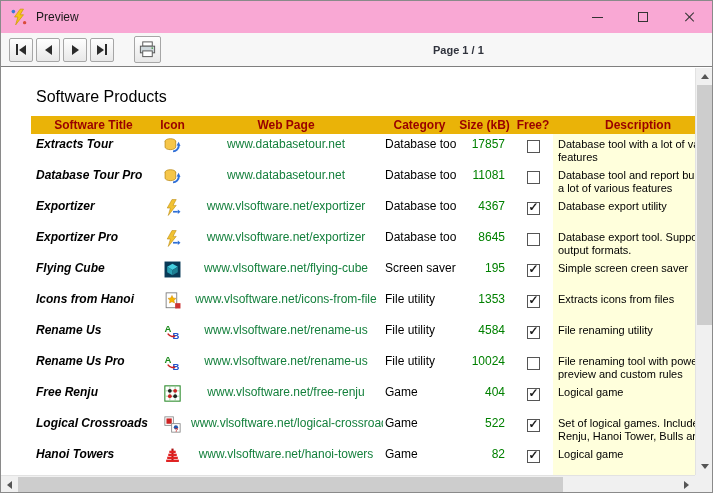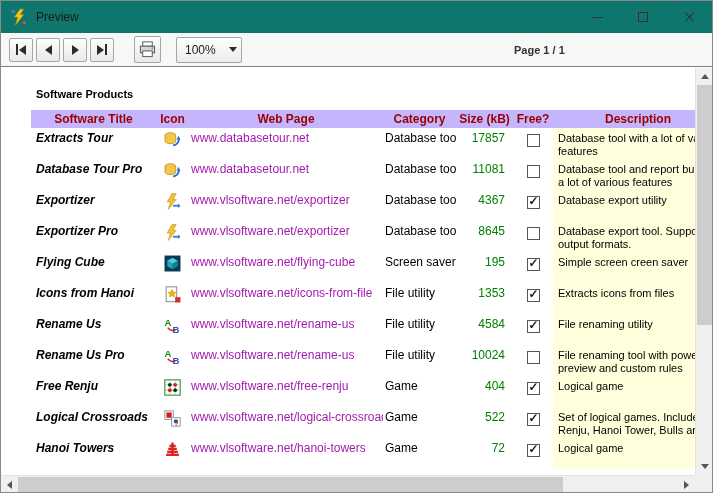--- a/index.html
+++ b/index.html
@@ -7,21 +7,21 @@
   body { font-family: "Liberation Sans", sans-serif; background: #e8e8e8; }
 
   .window {
     position: relative; width: 713px; height: 493px;
     background: #ffffff; border: 1px solid #8a8a8a; overflow: hidden;
   }
 
   
   .titlebar {
     position: absolute; top: 0; left: 0; right: 0; height: 32px;
-    background: #0f766e; display: flex; align-items: center;
+    background: #f9a8d4; display: flex; align-items: center;
   }
   .app-icon { width: 18px; height: 18px; margin-left: 9px; display: inline-flex; }
   .titlebar-title { font-size: 12px; color: #1a1a1a; margin-left: 8px; }
   .win-controls { margin-left: auto; display: flex; height: 32px; }
   .win-btn { width: 46px; height: 32px; display: flex; align-items: center; justify-content: center; background: transparent; border: none; cursor: default; }
   .glyph-min { width: 11px; height: 1px; background: #333; }
   .glyph-max { width: 10px; height: 10px; border: 1px solid #333; }
   .glyph-x { position: relative; width: 12px; height: 12px; }
   .glyph-x::before, .glyph-x::after {
     content: ""; position: absolute; left: 5.5px; top: 0; width: 1.4px; height: 12px; background: #333;
@@ -55,33 +55,33 @@
   .tri-down { width: 0; height: 0; border-left: 4px solid transparent; border-right: 4px solid transparent; border-top: 5px solid #2b2b2b; }
   .page-label { margin-left: 272px; font-size: 11px; font-weight: bold; color: #30333d; }
 
   
   .content { position: absolute; top: 67px; left: 0; right: 0; bottom: 0; background: #ffffff; }
   .viewport {
     position: absolute; left: 0; top: 0; width: 696px; height: 409px;
     overflow: hidden; background: #ffffff;
   }
   .page { padding: 20px 0 0 30px; }
-  .report-title { font-size: 11px; font-weight: bold; color: #000; margin-bottom: 10px; padding-left: 5px; }
+  .report-title { font-size: 16px; font-weight: normal; color: #000; margin-bottom: 10px; padding-left: 5px; }
 
   table.report { border-collapse: collapse; table-layout: fixed; width: 692px; font-size: 12px; }
   thead th {
-    background: #c4b5fd; color: #990000; font-weight: bold; font-size: 12px;
+    background: #eab308; color: #990000; font-weight: bold; font-size: 12px;
     text-align: center; padding: 2px 0; height: 17px; overflow: hidden; white-space: nowrap;
   }
   tbody tr { height: 31px; }
   tbody td { vertical-align: top; padding: 4px 2px 0 2px; overflow: hidden; line-height: 13px; }
   td.c-title { font-weight: bold; font-style: italic; color: #000; padding-left: 5px; white-space: nowrap; }
   td.c-icon { text-align: center; padding-top: 3px; }
   td.c-icon svg { width: 17px; height: 17px; }
-  td.c-web { color: #a21caf; white-space: nowrap; }
+  td.c-web { color: #15803d; white-space: nowrap; text-align: center; }
   td.c-cat { color: #000; white-space: nowrap; }
   td.c-size { color: #008000; text-align: right; padding-right: 8px; white-space: nowrap; }
   td.c-free { text-align: center; padding-top: 6px; }
   td.c-desc { background: #ffffdc; font-size: 11px; color: #000; white-space: pre; padding-left: 5px; }
   .checkbox {
     display: inline-block; width: 13px; height: 13px; background: #ffffff;
     border: 1px solid #555; position: relative;
   }
   .checkbox.checked::after {
     content: "\2713"; position: absolute; left: 1px; top: -2px;
@@ -147,26 +147,20 @@
       </button>
     </div>
     <button class="tbtn print-btn">
       <svg viewBox="0 0 20 20" width="19" height="19">
           <rect x="5" y="2" width="10" height="4.5" fill="#ffffff" stroke="#555"></rect>
           <rect x="2.5" y="6.5" width="15" height="7" fill="#cfd8dc" stroke="#555"></rect>
           <rect x="5" y="11.5" width="10" height="6" fill="#ffffff" stroke="#555"></rect>
           <circle cx="15" cy="8.5" r="0.9" fill="#4a9a4a"></circle>
         </svg>
     </button>
-    <div class="zoom-combo">
-      <span class="zoom-value">100%</span>
-      <span class="zoom-arrow-box">
-          <span class="tri-down"></span>
-        </span>
-    </div>
     <span class="page-label">Page 1 / 1</span>
   </div>
 
   <div class="content">
     <div class="viewport">
       <div class="page">
         <div class="report-title">Software Products</div>
         <table class="report">
           <colgroup>
             <col style="width:125px">
@@ -338,21 +332,21 @@
                 <td class="c-title">Hanoi Towers</td>
                 <td class="c-icon"><span><svg viewBox="0 0 16 16">
                       <rect x="7" y="1.5" width="2" height="12" fill="#aa1111"></rect>
                       <rect x="5" y="3.5" width="6" height="2.2" fill="#e02222"></rect>
                       <rect x="4" y="6.3" width="8" height="2.2" fill="#e02222"></rect>
                       <rect x="3" y="9.1" width="10" height="2.2" fill="#e02222"></rect>
                       <rect x="2" y="11.9" width="12" height="2.2" fill="#e02222"></rect>
                     </svg></span></td>
                 <td class="c-web">www.vlsoftware.net/hanoi-towers</td>
                 <td class="c-cat">Game</td>
-                <td class="c-size">72</td>
+                <td class="c-size">82</td>
                 <td class="c-free"><span class="checkbox checked"></span></td>
                 <td class="c-desc">Logical game</td>
               </tr>
             </tbody>
         </table>
       </div>
     </div>
 
     <div class="vscroll">
       <span class="sb-btn sb-up">

